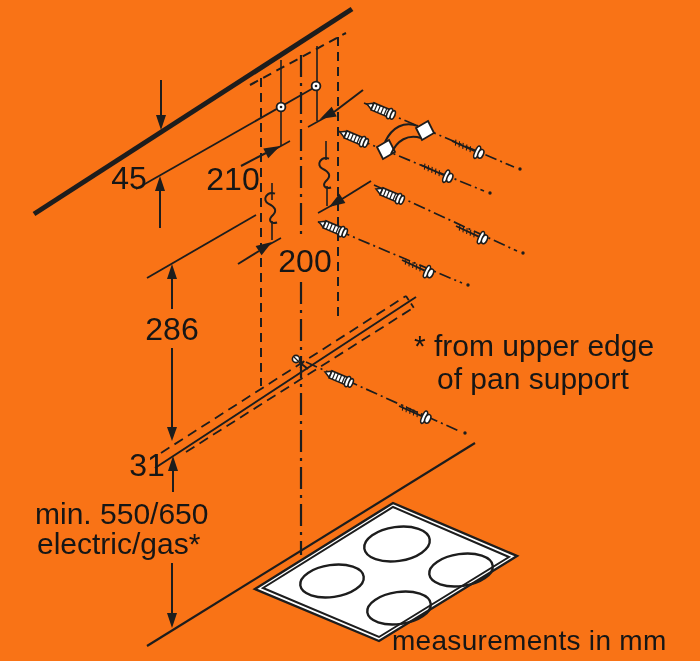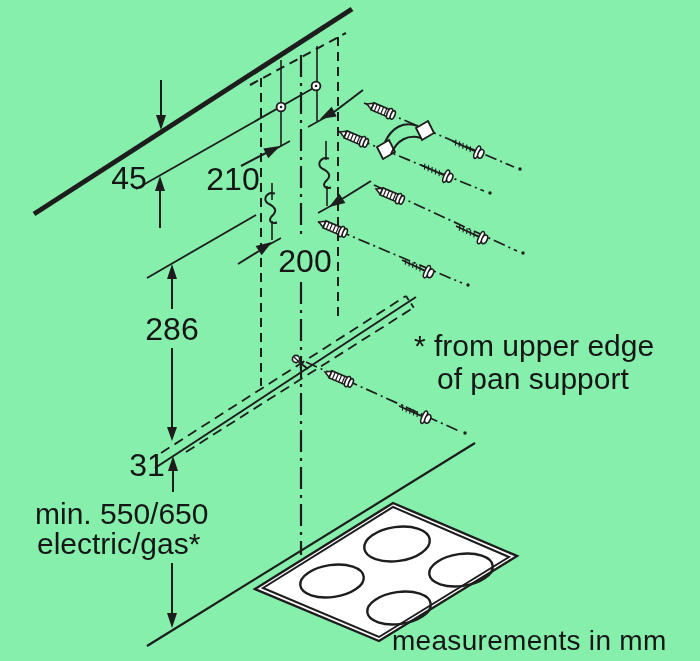--- a/index.html
+++ b/index.html
@@ -1,16 +1,16 @@
 <!DOCTYPE html>
 <html><head>
 <meta charset="utf-8">
 <style>
   html,body{margin:0;padding:0;background:#ffffff;}
-  .stage{position:relative;width:700px;height:661px;background:#86efac;overflow:hidden;
+  .stage{position:relative;width:700px;height:661px;background:#f97316;overflow:hidden;
          font-family:"Liberation Sans","DejaVu Sans",sans-serif;}
   svg{position:absolute;left:0;top:0;}
   svg text{fill:#161616;}
   .dimnum{font-size:32px;}
   .note{font-size:30px;}
   .units{font-size:28px;letter-spacing:.3px;}
 </style>
 </head>
 <body>
 

